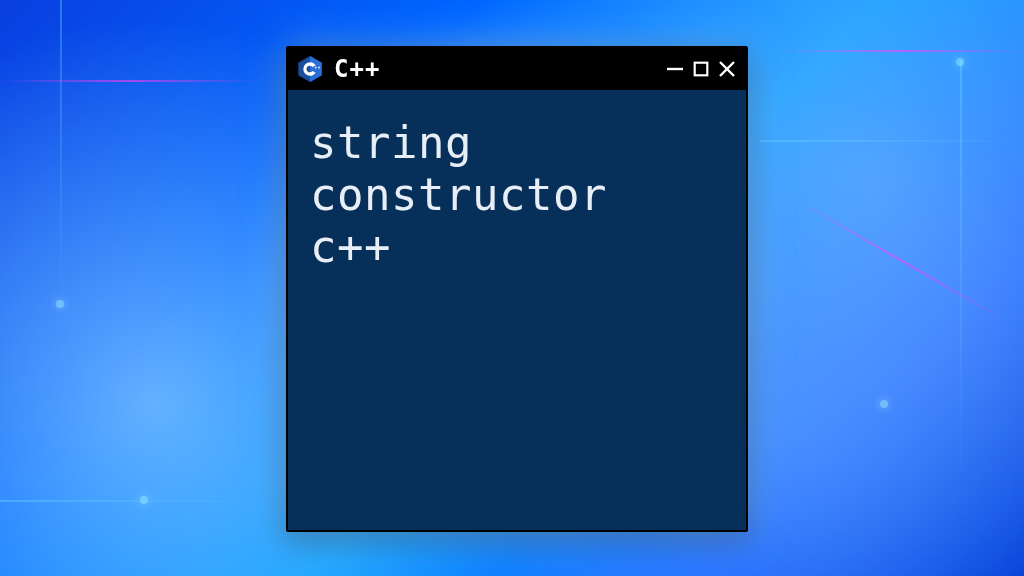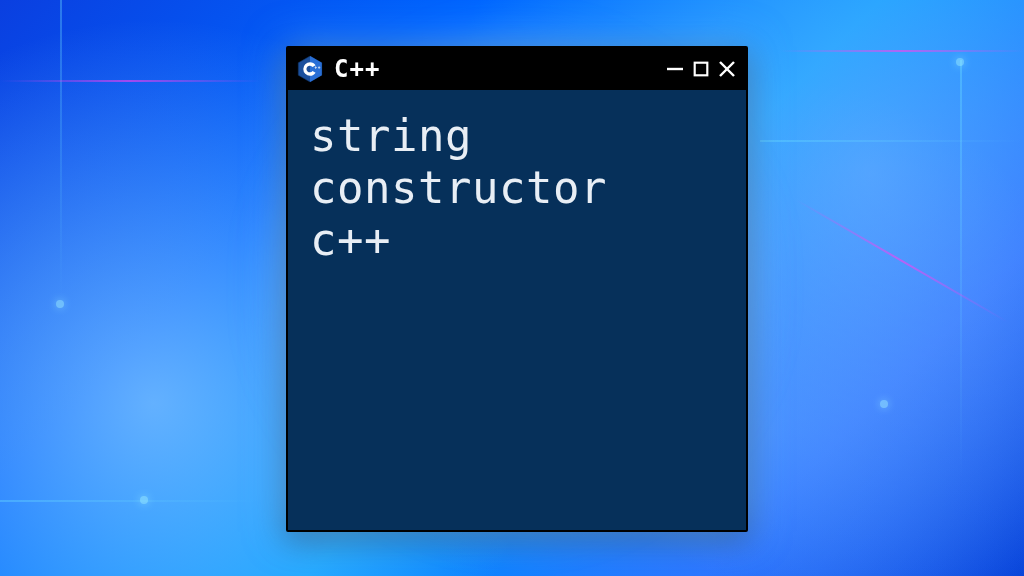--- a/index.html
+++ b/index.html
@@ -95,21 +95,21 @@
     height: 22px;
     display: flex;
     align-items: center;
     justify-content: center;
     margin-left: 4px;
     color: #fff;
   }
   .win-btn svg { stroke: #fff; stroke-width: 2.4; fill: none; }
   .window-body {
     flex: 1;
-    padding: 20px 22px;
+    padding: 27px 22px;
     color: #e8eef5;
     font-family: "Consolas","Menlo","DejaVu Sans Mono",monospace;
     font-size: 44px;
     line-height: 1.18;
     white-space: pre-line;
     letter-spacing: 0.5px;
   }
 </style>
 </head>
 <body>

